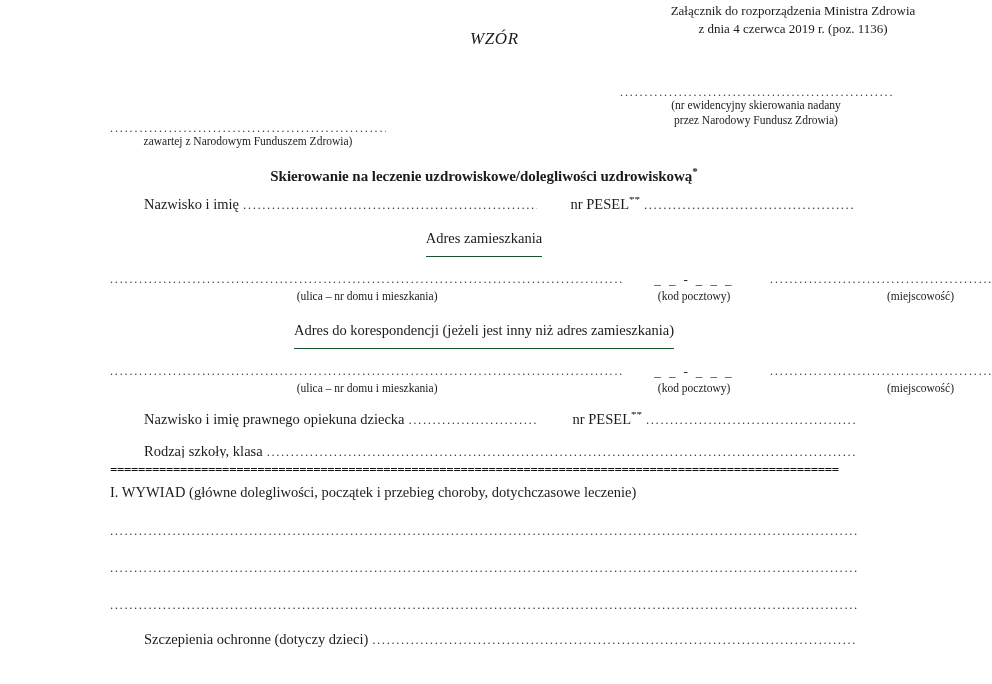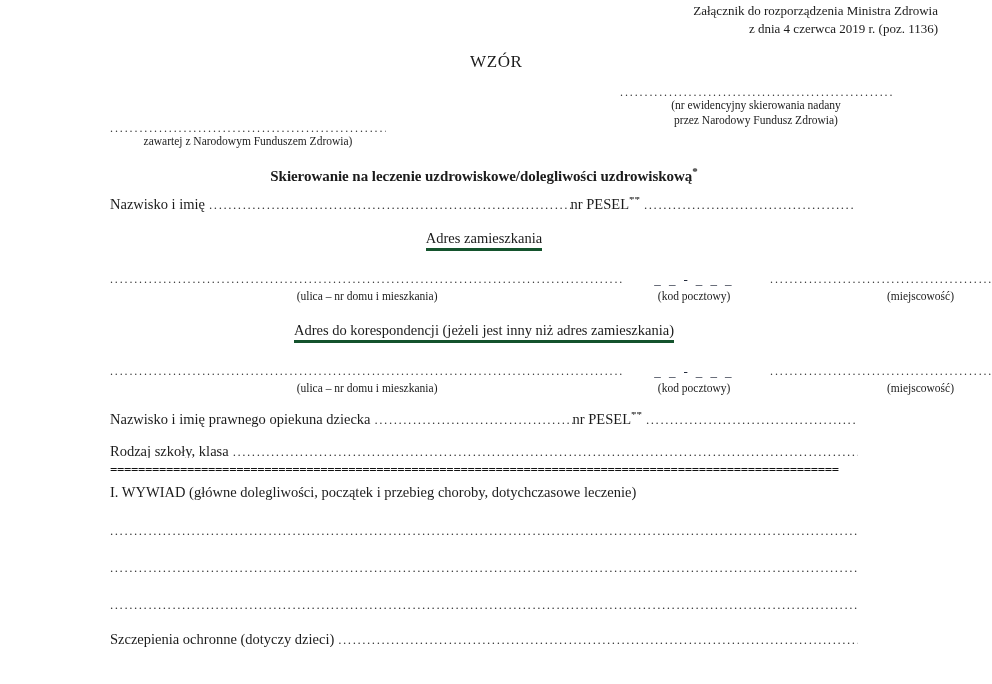--- a/index.html
+++ b/index.html
@@ -24,29 +24,30 @@
   }
 
   
   .doc-header {
     position: absolute;
     left: 648px;
     top: 2px;
     width: 290px;
     font-size: 13px;
     line-height: 1.42;
-    text-align: right;
+    text-align: center;
   }
 
   
   .wzor {
     position: absolute;
     left: 470px;
-    top: 52px;
+    top: 29px;
     font-size: 17px;
+    font-style: italic;
     letter-spacing: 0.6px;
   }
 
   
   .reg-block {
     position: absolute;
     left: 620px;
     top: 86px;
     width: 272px;
     text-align: center;
@@ -108,21 +109,21 @@
   }
 
   .field-line {
     font-size: 14.5px;
     line-height: 1.0;
     white-space: nowrap;
     overflow: hidden;
     display: flex;
     align-items: baseline;
   }
-  .field-line .lbl { flex: 0 0 auto; }
+  .field-line .lbl { flex: 0 0 auto; margin-left: 34px; }
   .field-line .fill {
     flex: 1 1 auto;
     overflow: hidden;
     white-space: nowrap;
     font-size: 13px;
     letter-spacing: 1.55px;
     color: #3a3a3a;
     padding-left: 4px;
     min-width: 0;
   }
@@ -135,22 +136,22 @@
     color: #3a3a3a;
     padding-left: 4px;
   }
 
   .section-head {
     text-align: center;
     font-size: 14.5px;
     margin: 0;
   }
   .section-head span {
-    border-bottom: 3px solid #14532d;
-    padding-bottom: 2px;
+    border-bottom: 1px solid #14532d;
+    padding-bottom: 10px;
     font-family: Liberation Serif, serif;
   }
 
   
   .addr-row {
     display: flex;
     align-items: flex-start;
     width: 100%;
   }
   .addr-col { text-align: center; }

